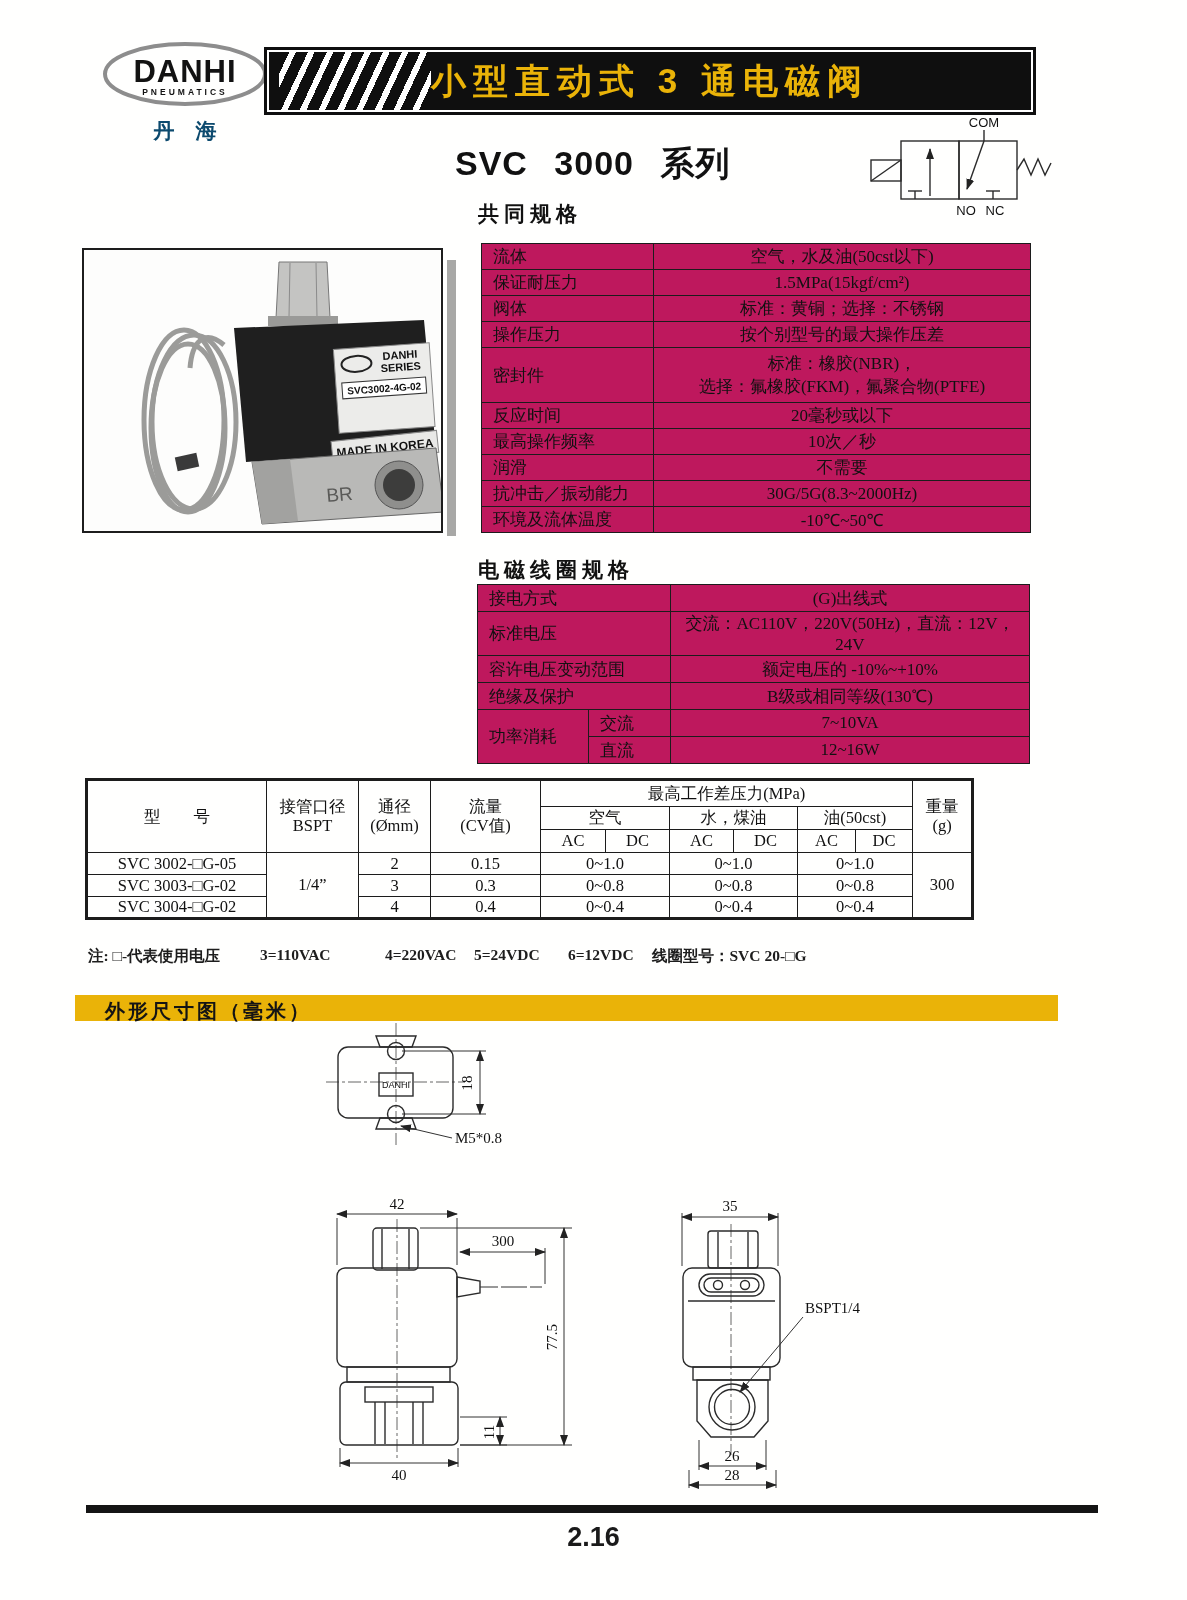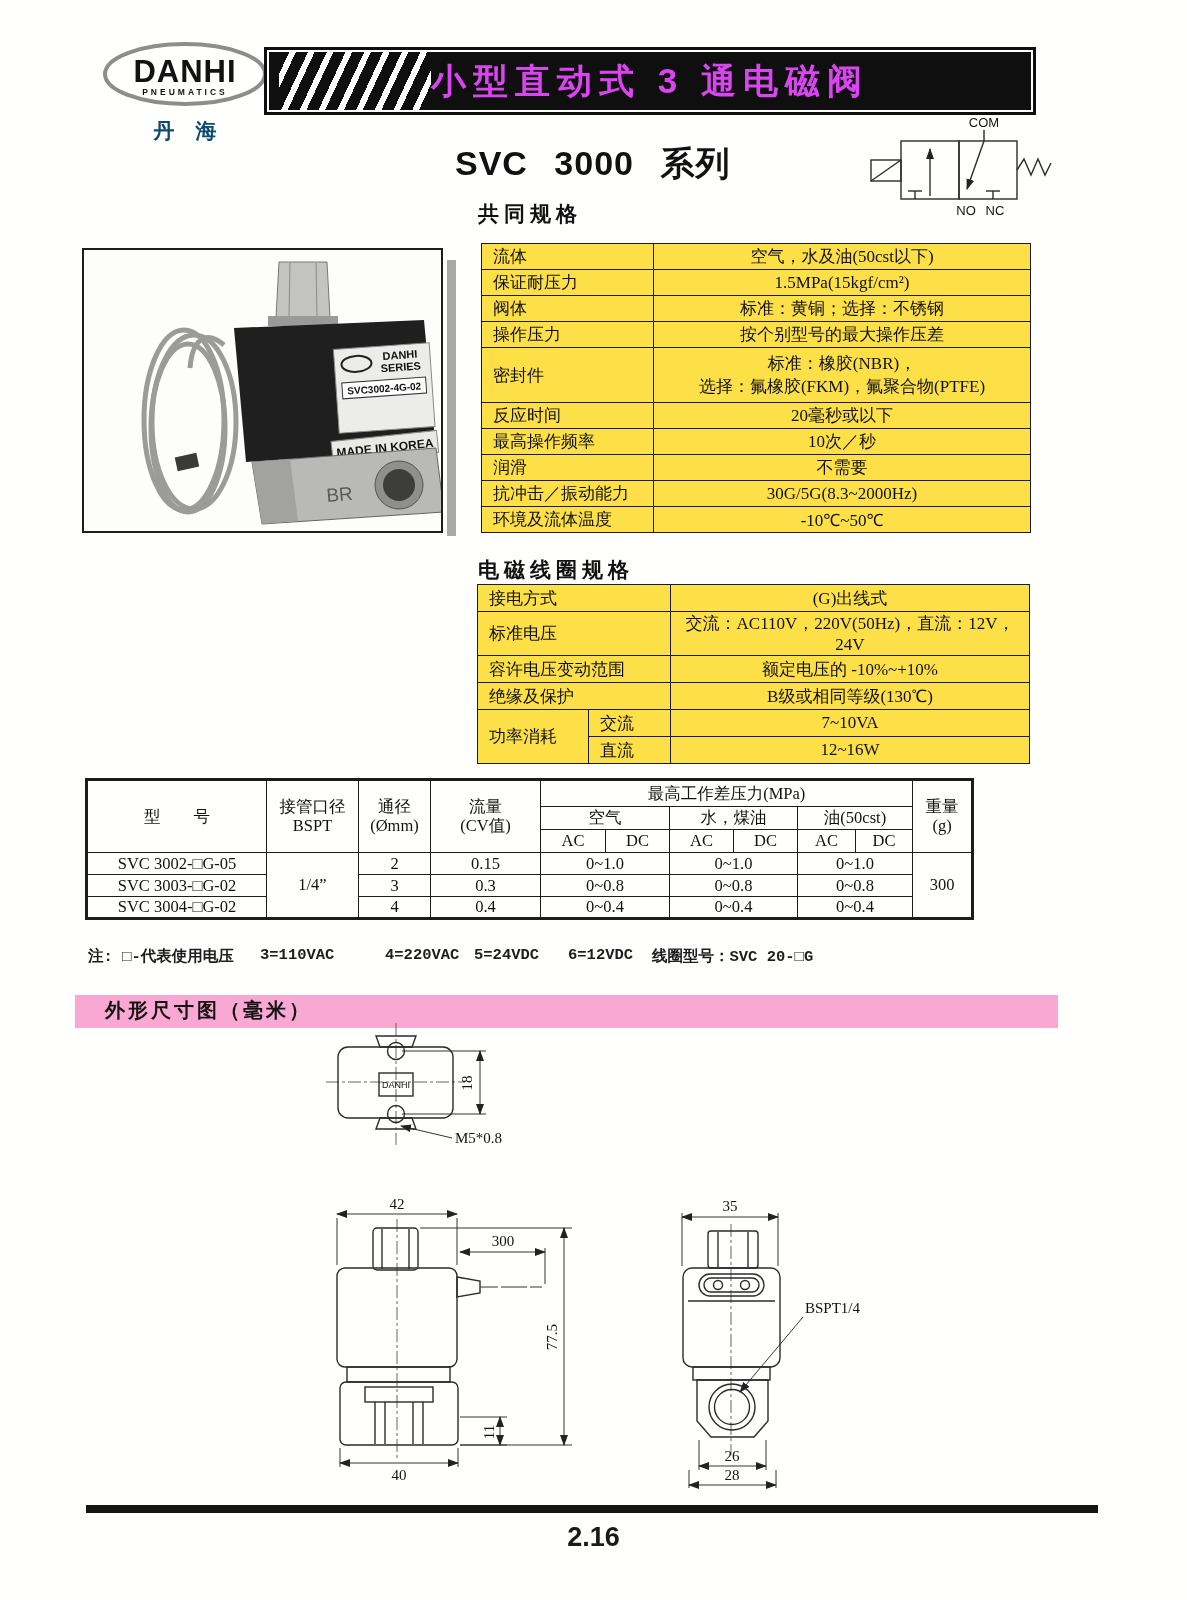--- a/index.html
+++ b/index.html
@@ -11,52 +11,52 @@
   .logo-wrap { position:absolute; left:98px; top:42px; width:174px; text-align:center; }
   .logo-cn { font-family:"Liberation Sans",sans-serif; font-size:21px; color:#0c4a6e; margin-top:1px;font-weight:bold; }
 
   
   .banner { position:absolute; left:264px; top:47px; width:772px; height:68px;
             background:#fff; border:3px solid #0f0f0f; padding:2px; }
   .banner-inner { position:relative; height:100%; background:#0f0f0f; overflow:hidden;
                   display:flex; align-items:center; justify-content:center; }
   .banner-hatch { position:absolute; left:10px; top:-4px; bottom:-4px; width:152px;
                   background:repeating-linear-gradient(115deg, rgba(0,0,0,0) 0 11px, #fff 11px 17px); }
-  .banner-title { position:relative; color:#d946ef; font-family:"Liberation Sans",sans-serif;
+  .banner-title { position:relative; color:#eab308; font-family:"Liberation Sans",sans-serif;
                   font-weight:bold; font-size:35px; letter-spacing:7px; white-space:nowrap; }
 
   .series-title { position:absolute; left:455px; top:141px; font-family:"Liberation Sans",sans-serif;
                   font-weight:bold; font-size:34px; letter-spacing:1px; word-spacing:16px; }
 
   .section-head { position:absolute; font-size:21px; letter-spacing:5px; font-weight:600; }
   .h-common { left:478px; top:200px; }
   .h-coil   { left:478px; top:556px; }
 
-  table.spec { position:absolute; border-collapse:collapse; background:#fde047; table-layout:fixed; }
+  table.spec { position:absolute; border-collapse:collapse; background:#be185d; table-layout:fixed; }
   table.spec td { border:1.5px solid #1c1c1c; font-size:17px; text-align:center; padding:0 5px; overflow:hidden; }
   table.spec td.lbl { text-align:left; padding-left:11px; }
   #common-table { left:481px; top:243px; width:550px; }
   #common-table tr { height:26px; }
   #common-table tr.tall { height:55px; }
   #coil-table { left:477px; top:584px; width:553px; }
   #coil-table tr { height:27px; }
 
   #model-table { position:absolute; left:85px; top:778px; width:886px; border-collapse:collapse;
                  background:#fffffe; table-layout:fixed; }
   #model-table th, #model-table td { border:1.4px solid #1c1c1c; font-weight:normal;
                  text-align:center; padding:0 2px; font-size:16.5px; overflow:hidden; }
   #model-table { border:3px solid #1c1c1c; }
   #model-table .hl { line-height:1.15; }
 
   .note { position:absolute; left:0; top:946px; width:955px; height:22px;
-          font-family:Liberation Mono, monospace; font-size:15.5px; font-weight:700; color:#1d1d1d; }
+          font-family:Liberation Serif, serif; font-size:15.5px; font-weight:700; color:#1d1d1d; }
   .note span { position:absolute; white-space:nowrap; }
 
-  .dim-band { position:absolute; left:75px; top:995px; width:983px; height:33px; background:#f9a8d4;
-              font-family:Liberation Mono, monospace; font-weight:bold; font-size:20px;
+  .dim-band { position:absolute; left:75px; top:995px; width:983px; height:26px; background:#eab308;
+              font-family:Liberation Serif, serif; font-weight:bold; font-size:20px;
               line-height:33px; padding-left:30px; letter-spacing:3px; color:#141414; }
 
   
   .photo-frame { position:absolute; left:82px; top:248px; width:361px; height:285px;
                  border:2px solid #1d1d1d; background:#fdfdfc; }
   .photo-shadow-r { position:absolute; left:447px; top:260px; width:9px; height:276px; background:#a8a8a6; }
 
   .draw { position:absolute; }
   .ol { fill:none; stroke:#2b2b2b; stroke-width:1.4; }
   .cl { fill:none; stroke:#555; stroke-width:0.9; stroke-dasharray:13 3 3 3; }

